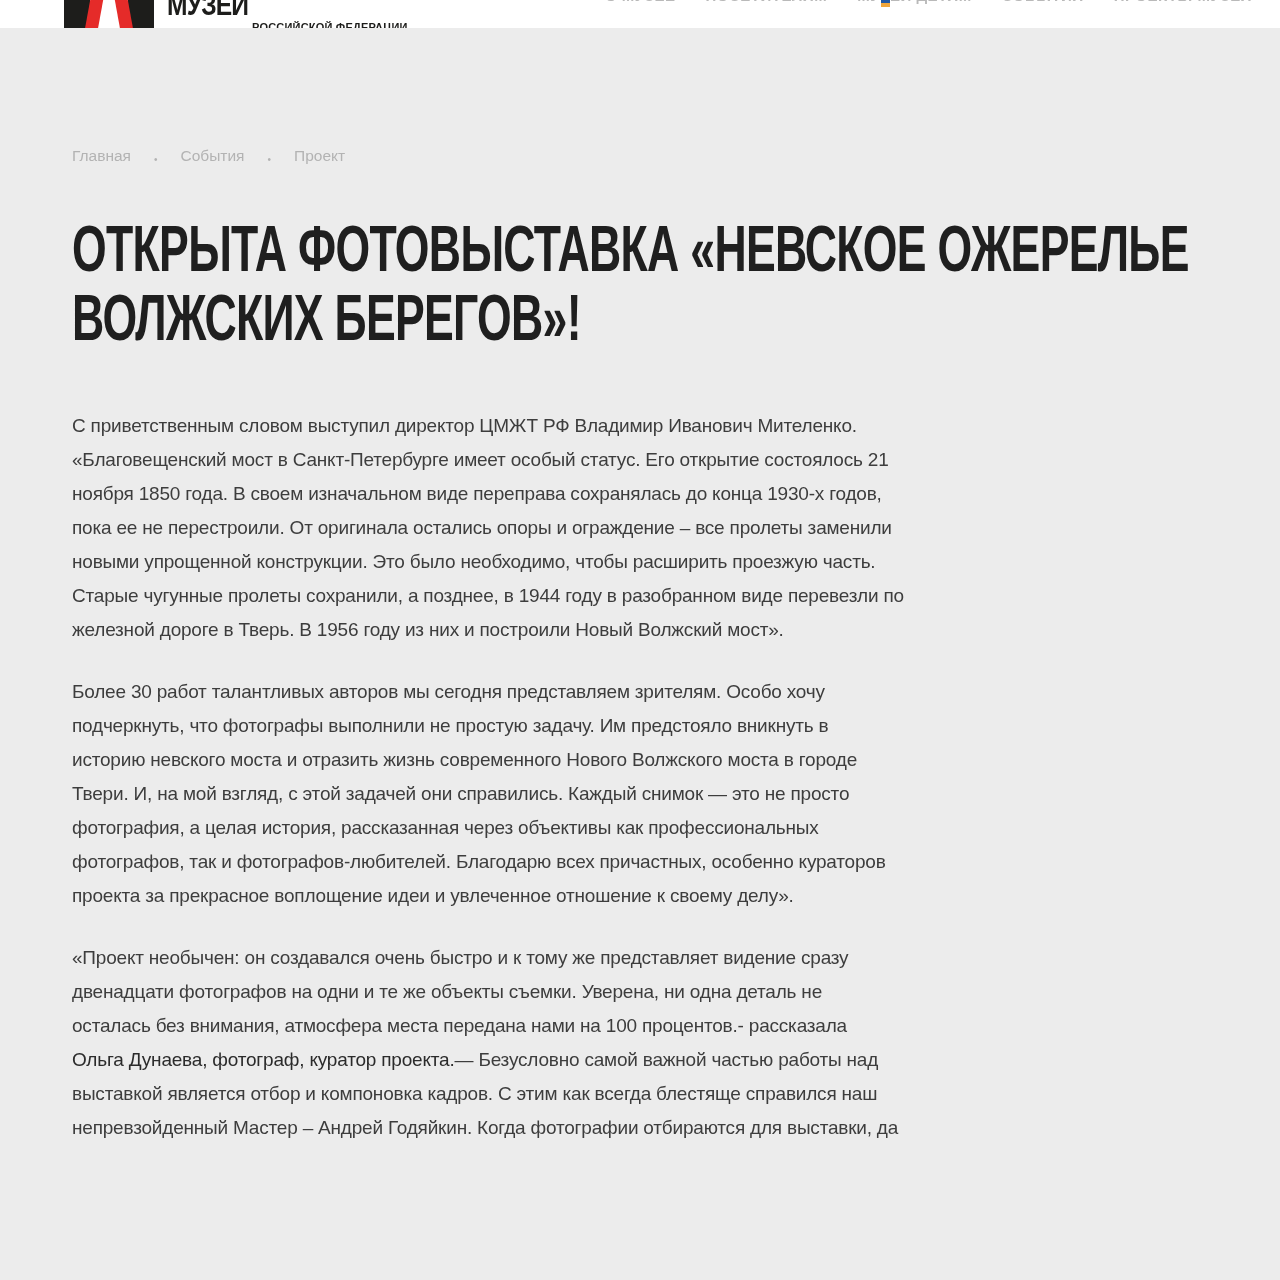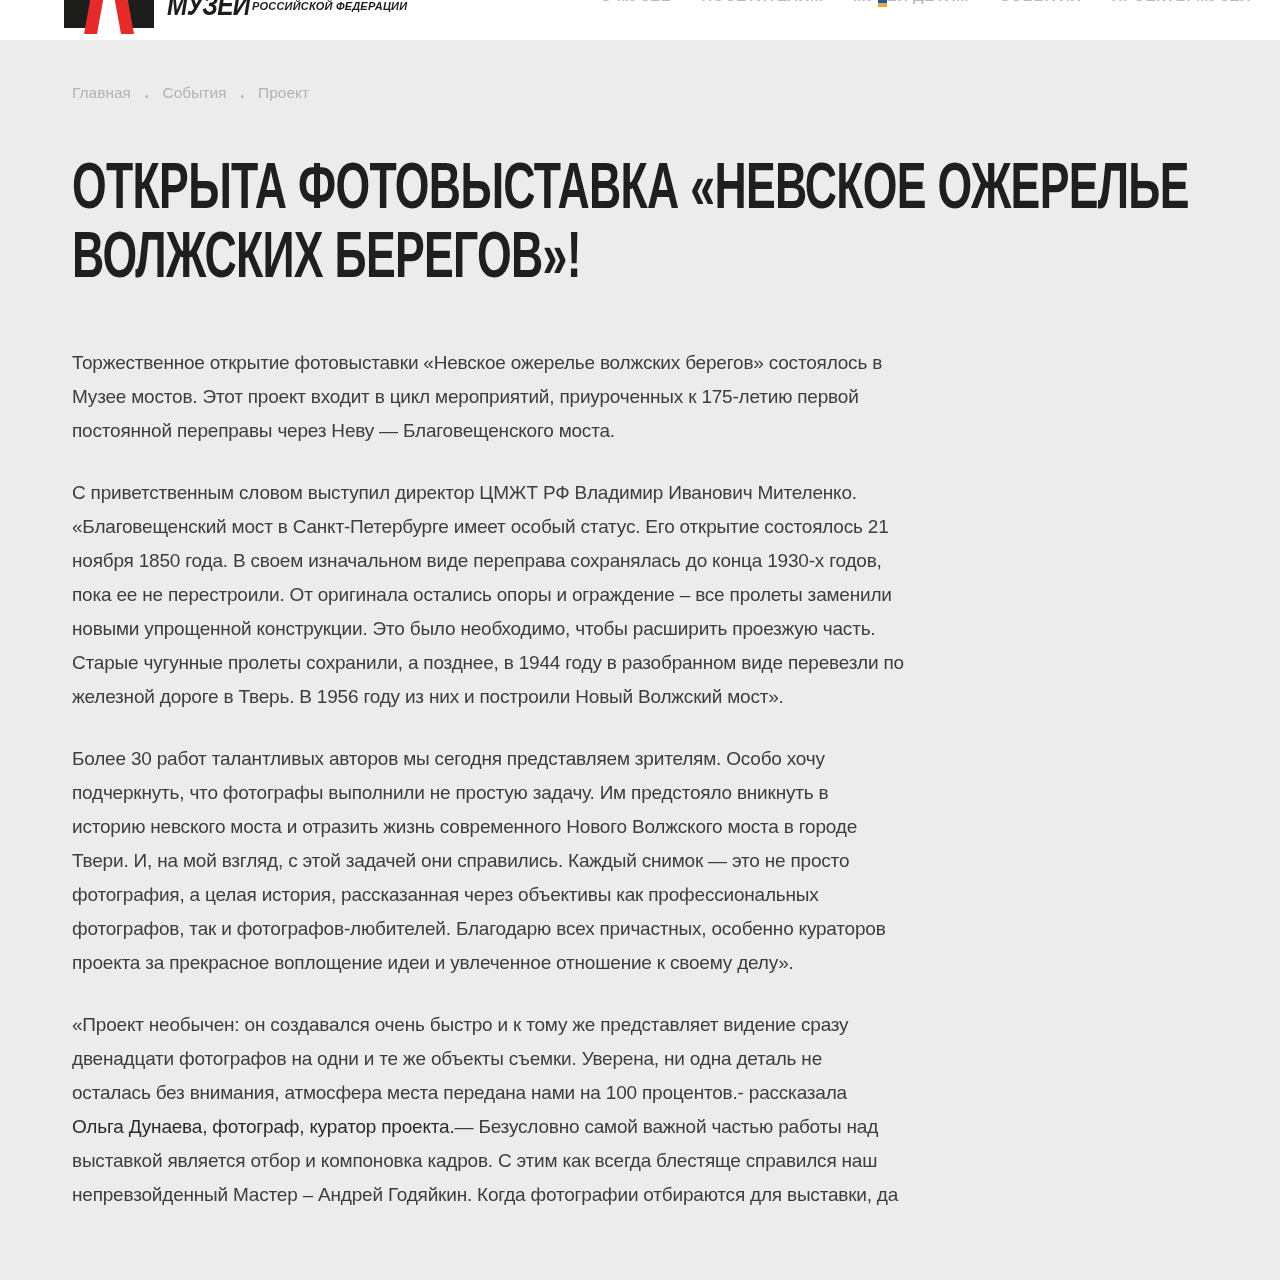--- a/index.html
+++ b/index.html
@@ -6,40 +6,39 @@
   html, body {
     width: 1280px; height: 1280px;
     overflow: hidden;
     background: #ececec;
     font-family: "Liberation Sans", sans-serif;
   }
 
   
   .header {
     position: relative;
-    width: 100%; height: 40px;
+    width: 100%; height: 28px;
     background: #ffffff;
     overflow: hidden;
-    font-style: italic;
   }
   .logo {
     position: absolute; left: 64px; top: 0;
     display: flex; align-items: flex-start;
     cursor: pointer;
   }
   .logo-mark { position: absolute; left: 0; top: 0; }
   .logo-text-big {
     position: absolute; left: 103px; top: -12px;
     font-size: 30px; font-weight: bold; color: #1d1d1b;
     letter-spacing: -1px;
     transform: scaleX(0.82); transform-origin: 0 0;
     white-space: nowrap;
   }
   .logo-text-small {
-    position: absolute; left: 188px; top: 0;
+    position: absolute; left: 188px; top: 21px;
     font-size: 11px; font-weight: bold; color: #1d1d1b;
     letter-spacing: 0.2px;
     white-space: nowrap;
   }
   .nav {
     position: absolute; right: 28px; top: -14px;
     display: flex; gap: 30px;
     align-items: flex-start;
   }
   .nav a {
@@ -56,22 +55,22 @@
   }
   .nav-badge .b1 { display:block; width: 9px; height: 5px; background: #2159a5; }
   .nav-badge .b2 { display:block; width: 9px; height: 4px; background: #f0a63c; }
 
   
   .container {
     width: 1210px;
     padding-left: 72px;
   }
   .breadcrumbs {
-    margin-top: 44px;
-    display: flex; align-items: flex-end; gap: 14px;
+    margin-top: 119px;
+    display: flex; align-items: flex-end; gap: 23px;
     font-size: 15.5px; color: #b3b3b3;
   }
   .breadcrumbs a { color: #b3b3b3; text-decoration: none; }
   .breadcrumbs .sep { font-size: 10px; color: #b3b3b3; }
 
   .title {
     margin-top: 50px;
     font-size: 62px; line-height: 66px;
     font-weight: bold;
     color: #1f1f1f;
@@ -124,23 +123,20 @@
       <span class="sep">•</span>
       <a href="#">События</a>
       <span class="sep">•</span>
       <a href="#">Проект</a>
     </nav>
 
     <h1 class="title">ОТКРЫТА ФОТОВЫСТАВКА «НЕВСКОЕ ОЖЕРЕЛЬЕ
 ВОЛЖСКИХ БЕРЕГОВ»!</h1>
 
     <div class="article-body">
-      <p>Торжественное открытие фотовыставки «Невское ожерелье волжских берегов» состоялось в
-Музее мостов. Этот проект входит в цикл мероприятий, приуроченных к 175-летию первой
-постоянной переправы через Неву — Благовещенского моста.</p>
       <p>С приветственным словом выступил директор ЦМЖТ РФ Владимир Иванович Мителенко.
 «Благовещенский мост в Санкт-Петербурге имеет особый статус. Его открытие состоялось 21
 ноября 1850 года. В своем изначальном виде переправа сохранялась до конца 1930-х годов,
 пока ее не перестроили. От оригинала остались опоры и ограждение – все пролеты заменили
 новыми упрощенной конструкции. Это было необходимо, чтобы расширить проезжую часть.
 Старые чугунные пролеты сохранили, а позднее, в 1944 году в разобранном виде перевезли по
 железной дороге в Тверь. В 1956 году из них и построили Новый Волжский мост».</p>
       <p>Более 30 работ талантливых авторов мы сегодня представляем зрителям. Особо хочу
 подчеркнуть, что фотографы выполнили не простую задачу. Им предстояло вникнуть в
 историю невского моста и отразить жизнь современного Нового Волжского моста в городе

